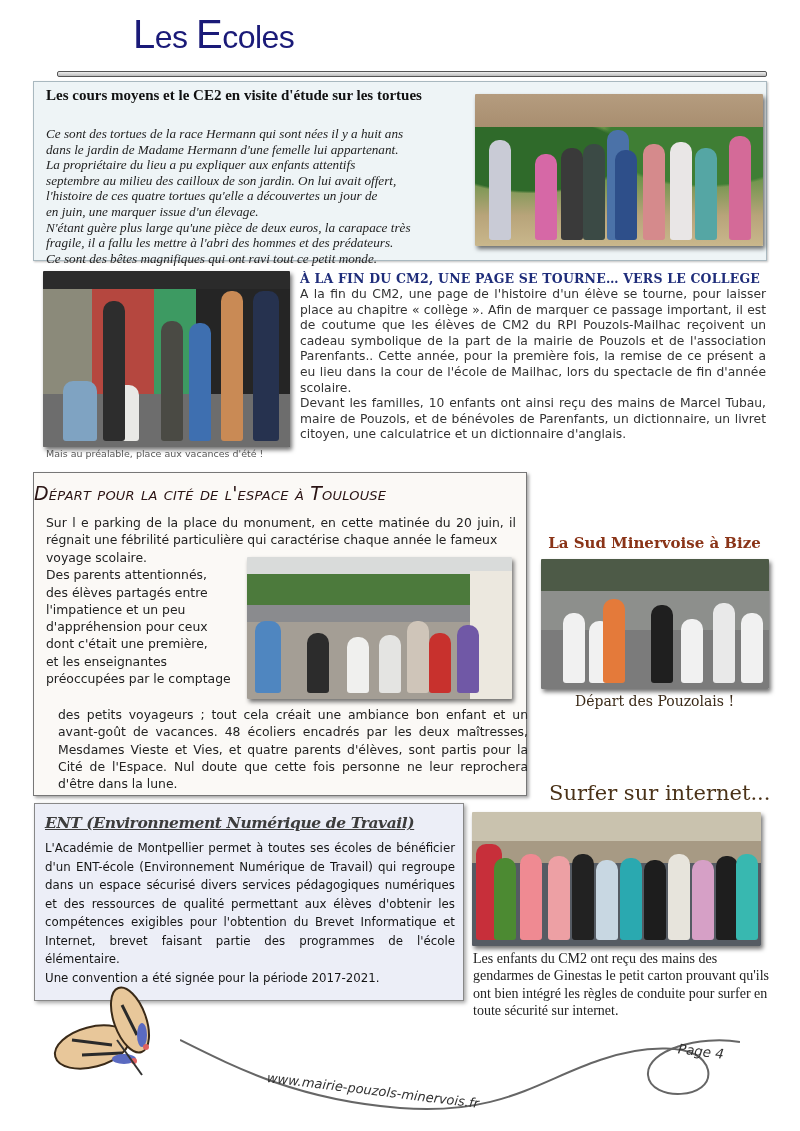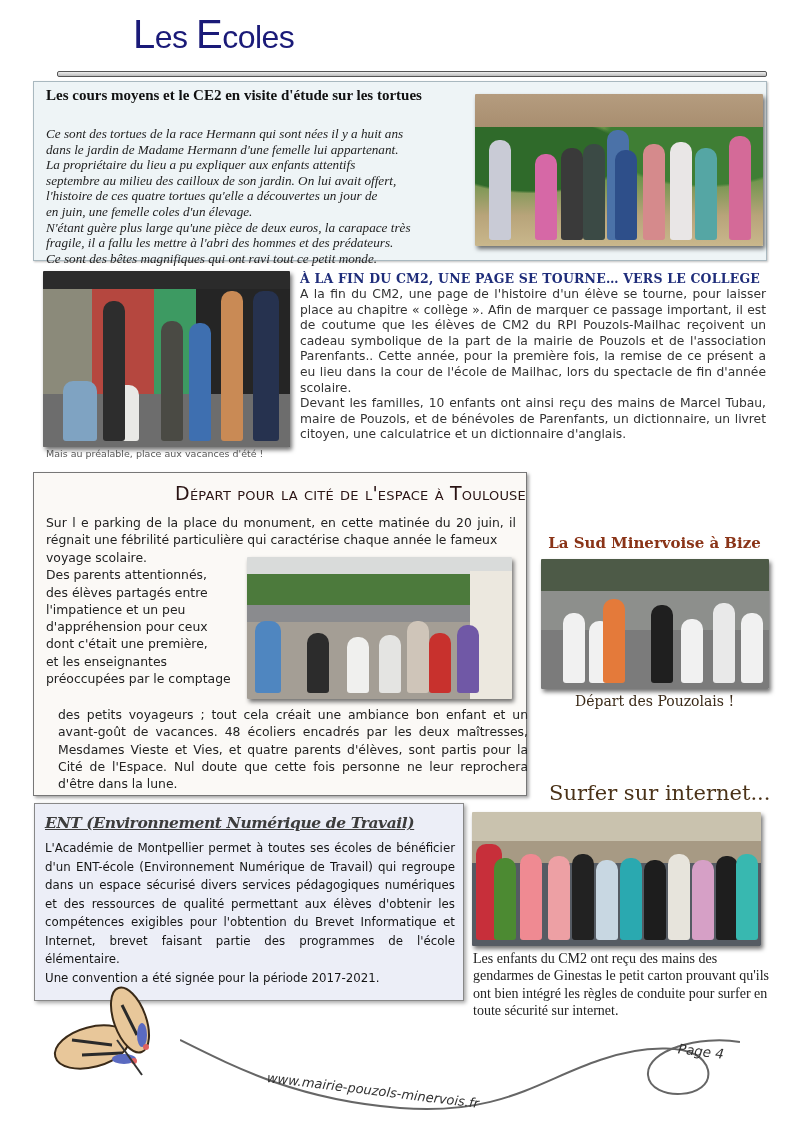--- a/index.html
+++ b/index.html
@@ -30,21 +30,21 @@
       linear-gradient(90deg, #8b8a7a 0 20%, #b5473f 20% 45%, #3d9a62 45% 62%, #252525 62% 100%);
   }
   .photo-cm2 .ground { position: absolute; left: 0; right: 0; bottom: 0; height: 30%; background: #6d6d6d; }
   .cm2-caption { left: 46px; top: 448px; font-family: "DejaVu Sans", sans-serif; font-size: 9.5px; color: #555; }
   .cm2-title { left: 300px; top: 271px; font-family: "DejaVu Serif", serif; font-weight: bold; font-size: 12.5px; color: #1f2d7a; letter-spacing: 0.2px; }
   .cm2-text { left: 300px; top: 287px; width: 466px; font-family: "DejaVu Sans", sans-serif; font-size: 12.3px; line-height: 15.6px; color: #333; }
   .cm2-text p { margin: 0; text-align: justify; }
 
   
   .box-espace { left: 33px; top: 472px; width: 492px; height: 322px; background: #fbf9f6; border: 1px solid #777; box-shadow: 2px 2px 3px rgba(0,0,0,0.35); }
-  .espace-title { left: 0; top: 9px; width: 100%; text-align: right; font-family: "DejaVu Sans", sans-serif; font-size: 19px; color: #2a1414; font-variant: small-caps; letter-spacing: 0.2px; }
+  .espace-title { left: 0; top: 9px; width: 100%; text-align: left; font-family: "DejaVu Sans", sans-serif; font-style: italic; font-size: 19px; color: #2a1414; font-variant: small-caps; letter-spacing: 0.2px; }
   .espace-text { font-family: "DejaVu Sans", sans-serif; font-size: 12.4px; line-height: 17.3px; color: #222; }
   .espace-top { left: 12px; top: 41px; width: 470px; text-align: justify; }
   .espace-left { left: 12px; top: 76px; width: 200px; }
   .espace-left p, .espace-top p, .espace-bottom p { margin: 0; }
   .espace-bottom { left: 24px; top: 233px; width: 470px; text-align: justify; }
   .photo-espace { left: 213px; top: 84px; width: 265px; height: 142px; background:
       linear-gradient(180deg, #d9dbda 0 12%, #4c7a3c 12% 34%, #8a8b8e 34% 46%, #a49e95 46% 100%); }
 
   
   .bize-title { left: 547px; top: 534px; width: 215px; text-align: center; font-family: "DejaVu Serif", serif; font-weight: bold; font-size: 15px; color: #8a3418; }
@@ -80,21 +80,21 @@
 <div class="abs title-rule"></div>
 
 <div class="abs box-tortues">
   <div class="abs tortues-title">Les cours moyens et le CE2 en visite d'étude sur les tortues</div>
   <div class="abs tortues-text">
     <p>Ce sont des tortues de la race Hermann qui sont nées il y a huit ans</p>
     <p>dans le jardin de Madame Hermann d'une femelle lui appartenant.</p>
     <p>La propriétaire du lieu a pu expliquer aux enfants attentifs</p>
     <p>septembre au milieu des cailloux de son jardin. On lui avait offert,</p>
     <p>l'histoire de ces quatre tortues qu'elle a découvertes un jour de</p>
-    <p>en juin, une femelle coles d'un élevage.</p>
+    <p>en juin, une marquer issue d'un élevage.</p>
     <p>N'étant guère plus large qu'une pièce de deux euros, la carapace très</p>
     <p> fragile, il a fallu les mettre à l'abri des hommes et des prédateurs.</p>
     <p>Ce sont des bêtes magnifiques qui ont ravi tout ce petit monde.</p>
   </div>
   <div class="abs photo photo-tortues">
     <div class="kid" style="left:14px;height:100px;background:#c9cbd6;"></div>
     <div class="kid" style="left:60px;height:86px;background:#d668a6;"></div>
     <div class="kid" style="left:86px;height:92px;background:#3a3a3a;"></div>
     <div class="kid" style="left:108px;height:96px;background:#3b4a45;"></div>
     <div class="kid" style="left:132px;height:110px;background:#4b72a8;"></div>

